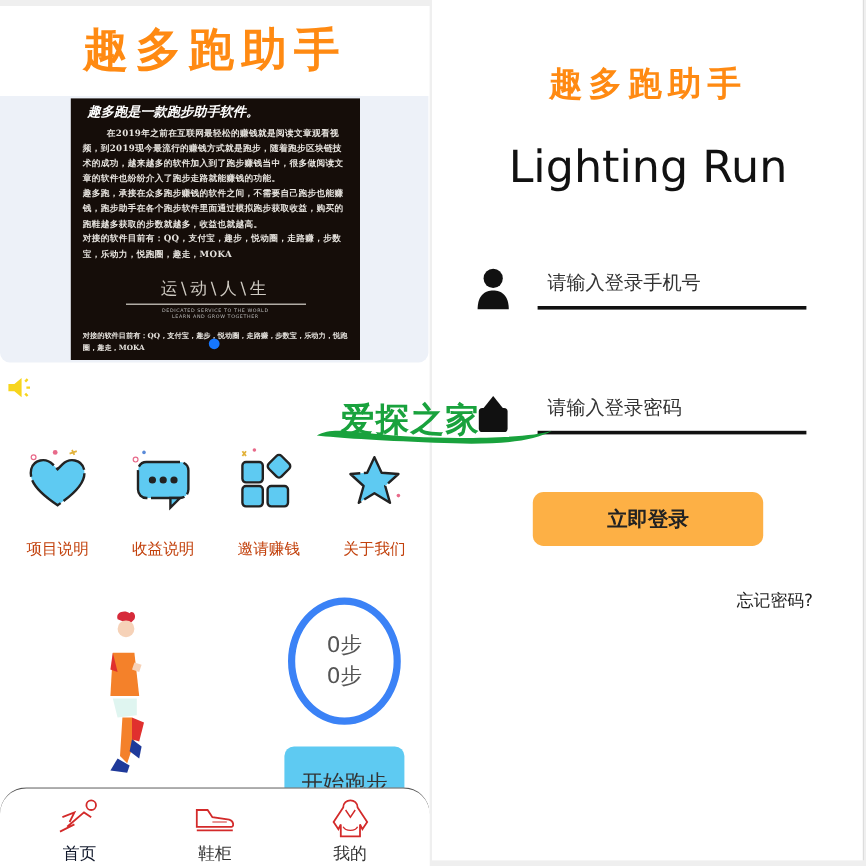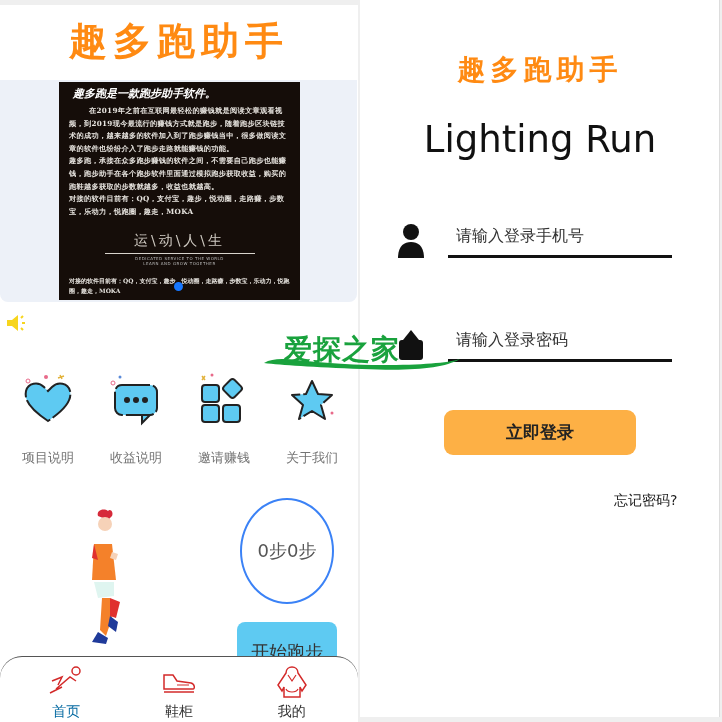--- a/index.html
+++ b/index.html
@@ -21,31 +21,31 @@
   .banner-dot { position: absolute; left: 174px; top: 202px; width: 9px; height: 9px; border-radius: 50%; background: #1677ff; }
 
   .notice { position: absolute; left: 6px; top: 307px; height: 22px; display: flex; align-items: center; gap: 4px; white-space: nowrap; }
   .notice .speaker { width: 22px; height: 20px; }
   .notice .n-text { color: #ff9a22; font-size: 13px; font-weight: bold; }
 
   .grid4 { position: absolute; left: 0; top: 368px; width: 358px; display: flex; }
   .grid4 .cell { width: 88px; display: flex; flex-direction: column; align-items: center; }
   .grid4 .cell:first-child { margin-left: 4px; }
   .grid4 .ic { width: 56px; height: 56px; }
-  .grid4 .lbl { margin-top: 20px; font-size: 13px; color: #737373; }
+  .grid4 .lbl { margin-top: 20px; font-size: 13px; color: #c2410c; }
 
   .runner { position: absolute; left: 88px; top: 503px; width: 44px; height: 140px; }
-  .steps-ring { position: absolute; left: 240px; top: 493px; width: 94px; height: 106px; border: 2px solid #3b82f6; border-radius: 50%; display: flex; flex-direction: row; align-items: center; justify-content: center; color: #555; font-size: 18px; line-height: 26px; }
+  .steps-ring { position: absolute; left: 240px; top: 493px; width: 94px; height: 106px; border: 6px solid #3b82f6; border-radius: 50%; display: flex; flex-direction: column; align-items: center; justify-content: center; color: #555; font-size: 18px; line-height: 26px; }
   .start-run { position: absolute; left: 237px; top: 617px; width: 100px; height: 48px; background: #5ecaf2; border-radius: 8px 8px 0 0; color: #333; font-size: 18px; text-align: center; padding-top: 12px; border: none; }
 
   .tabbar { position: absolute; left: 0; top: 651px; width: 358px; height: 70px; background: #fff; border-top: 1px solid #555; border-radius: 22px 22px 0 0; display: flex; justify-content: space-around; padding: 0 10px; }
   .tab { width: 90px; display: flex; flex-direction: column; align-items: center; padding-top: 6px; }
   .tab .t-ic { width: 36px; height: 36px; }
   .tab .t-lbl { font-size: 14px; margin-top: 4px; color: #333; }
-  .tab.active .t-lbl { color: #0369a1; }
+  .tab.active .t-lbl { color: #0f172a; }
 
   
   .phone-right { position: absolute; left: 360px; top: 0; width: 360px; height: 717px; background: #fff; border-right: 1px solid #ddd; }
   .r-brand { position: absolute; left: 0; top: 50px; width: 360px; text-align: center; color: #ff8a12; font-size: 28px; font-weight: bold; letter-spacing: 5px; line-height: 40px; }
   .r-title { position: absolute; left: 0; top: 118px; width: 360px; text-align: center; font-size: 37px; font-weight: normal; color: #111; font-family: "DejaVu Sans", sans-serif; }
   .field { position: absolute; left: 36px; width: 280px; height: 46px; }
   .field .f-icon { position: absolute; left: 0; top: 6px; width: 30px; height: 36px; }
   .field .f-input { position: absolute; left: 52px; top: 0; width: 224px; height: 42px; border: none; border-bottom: 3px solid #111; font-size: 16px; color: #404040; background: transparent; padding-left: 8px; outline: none; font-family: "DejaVu Sans", sans-serif; }
   .field .f-input::placeholder { color: #333; }
   .login-btn { position: absolute; left: 84px; top: 410px; width: 192px; height: 45px; background: #fdb045; border: none; border-radius: 9px; font-size: 17px; font-weight: bold; color: #222; font-family: "DejaVu Sans", sans-serif; }

